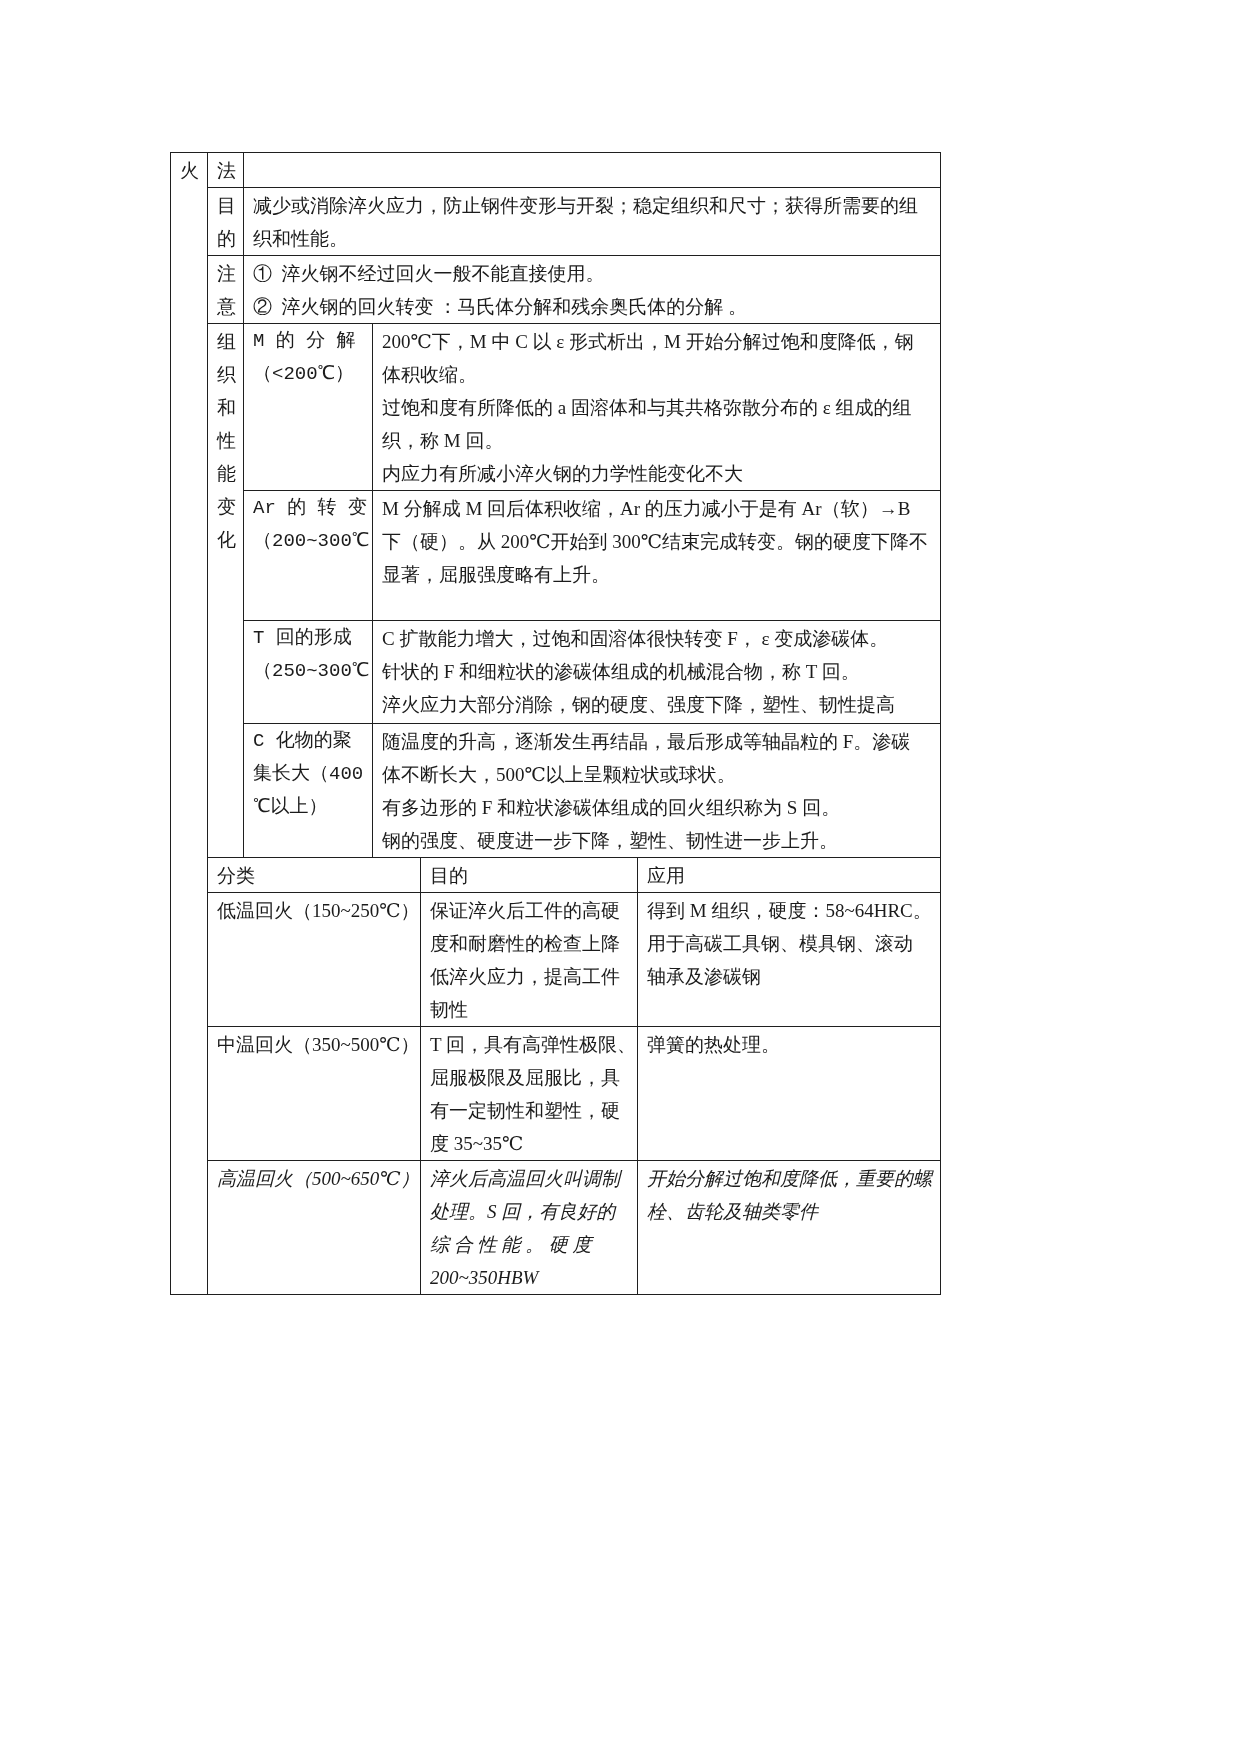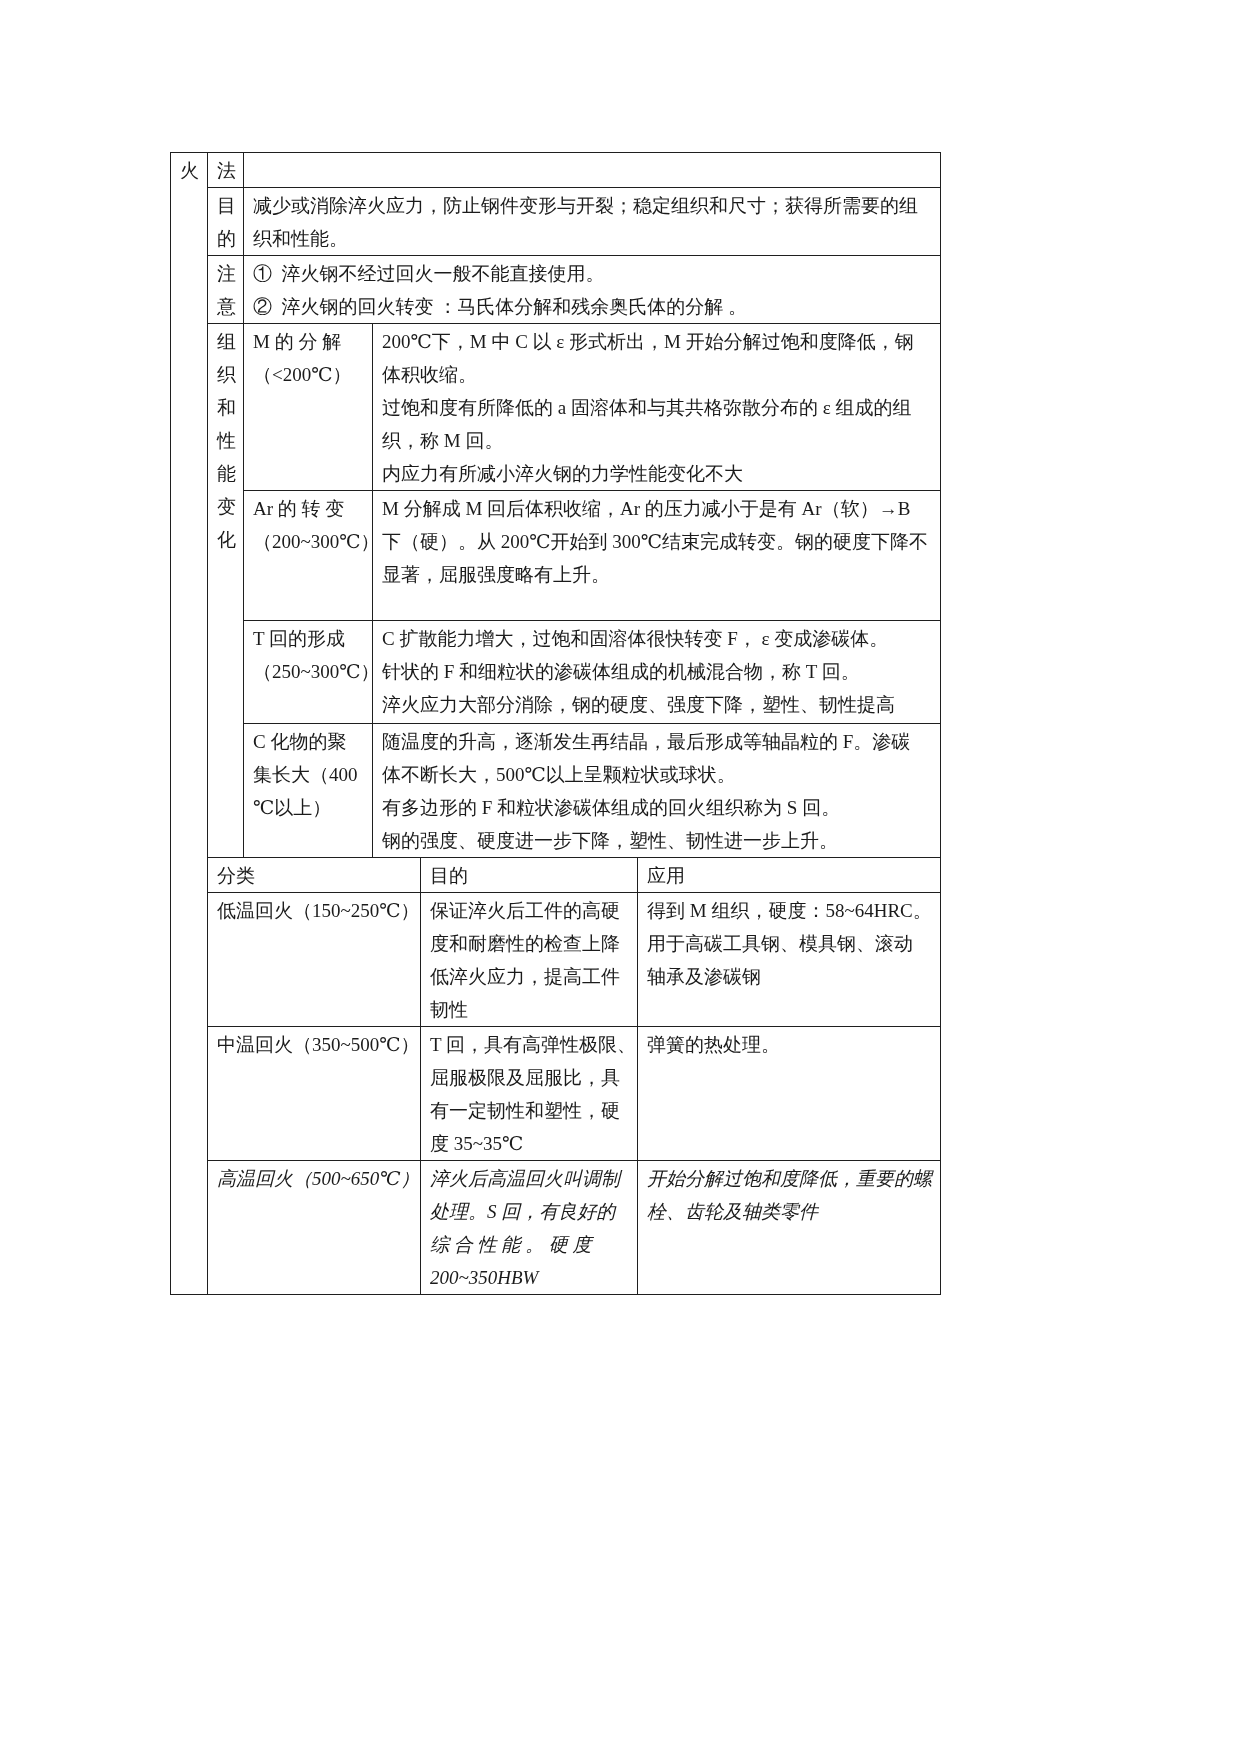--- a/index.html
+++ b/index.html
@@ -33,21 +33,21 @@
   tr.r-stage-m{height:165px;}
   tr.r-stage-ar{height:130px;padding-left:46px;}
   tr.r-stage-t{height:103px;}
   tr.r-stage-c{height:132px;}
   tr.r-cls-h{height:33px;}
   tr.r-cls-low{height:130px;}
   tr.r-cls-mid{height:132px;padding-left:48px;}
   tr.r-cls-high{height:132px;font-style:italic;}
   
   td.vlabel{text-align:center;padding:1px 2px 0 2px;}
-  td.stage-name{padding:1px 2px 0 5px;}
+  td.stage-name{padding:1px 2px 0 5px;font-family:Liberation Mono, monospace;}
   td.cls-cell{padding:1px 5px 0 7px;margin-top:8px;}
 </style>
 </head>
 <body>
 
 <div class="sheet">
   <table class="tbl">
     <colgroup>
       <col class="c-outer">
         <col class="c-label">

